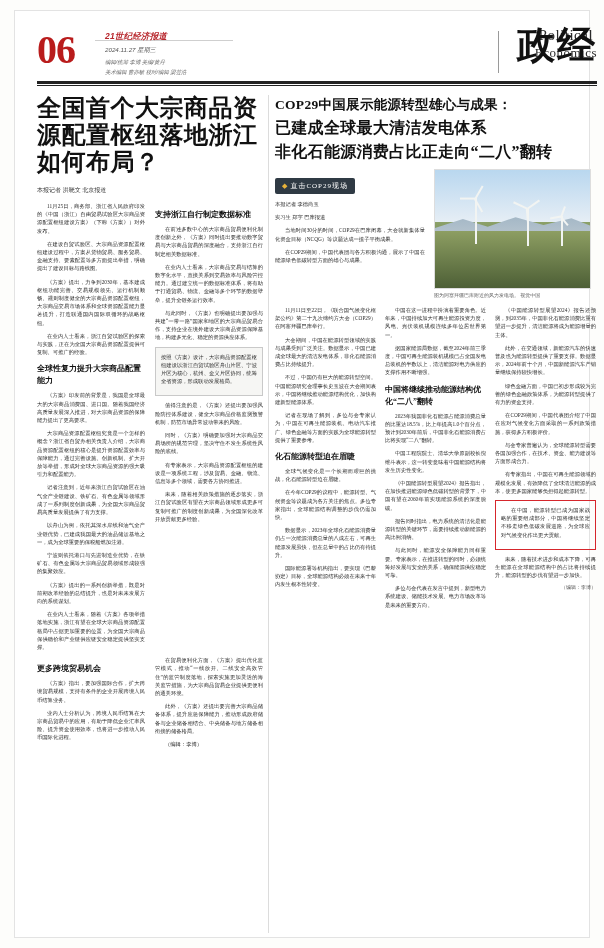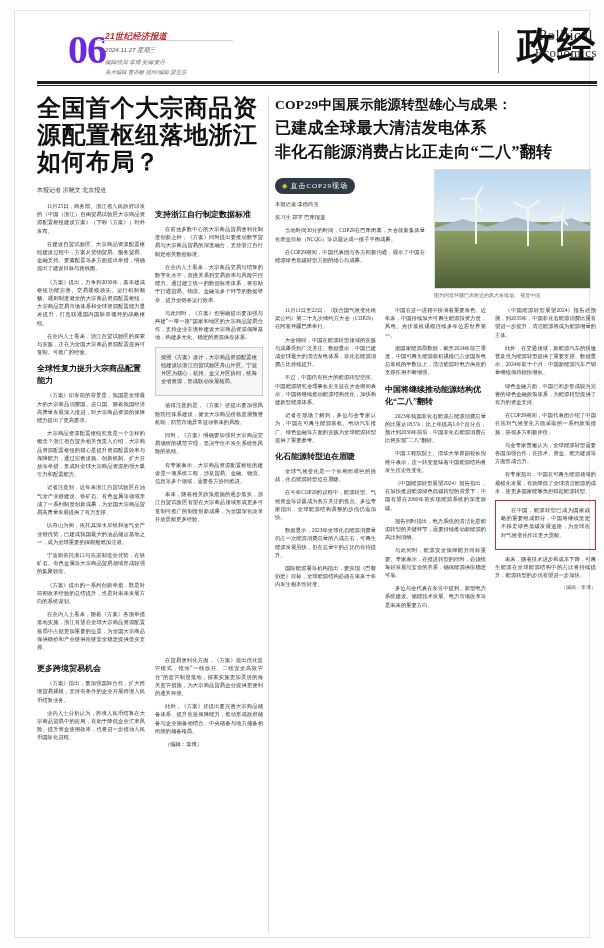--- a/index.html
+++ b/index.html
@@ -9,21 +9,21 @@
     box-sizing:border-box;
   }
   .sheet{
     position:absolute;left:14px;top:10px;width:576px;height:928px;background:#ffffff;
     border:1px solid #e3e3e3;box-sizing:border-box;
   }
   
   .masthead{position:absolute;left:22px;top:14px;width:560px;height:62px;}
   .mh-num{
     position:absolute;left:0;top:4px;font-family:"Liberation Serif",serif;
-    font-size:40px;font-weight:bold;color:#6d28d9;letter-spacing:-1px;line-height:42px;margin-left:31px;
+    font-size:40px;font-weight:bold;color:#b91c1c;letter-spacing:-1px;line-height:42px;
   }
   .mh-meta{position:absolute;left:68px;top:6px;width:140px;font-style:italic;}
   .mh-brand{font-size:8.5px;color:#b8272d;font-weight:bold;letter-spacing:.2px;}
   .mh-date{font-size:6.2px;color:#555;margin-top:3px;}
   .mh-line{font-size:5.4px;color:#666;margin-top:2.5px;line-height:8px;}
   .mh-rule{position:absolute;left:58px;top:15px;width:138px;border-top:1px solid #cfcfcf;}
   .mh-right{position:absolute;right:0;top:2px;text-align:right;}
   .mh-en{
     font-family:"Liberation Serif",serif;font-size:15px;color:#2b2b2b;line-height:17px;
     letter-spacing:.5px;text-align:center;
@@ -69,21 +69,21 @@
   .hl-r1{
     font-family:"Liberation Serif",serif;font-weight:bold;color:#111;
     font-size:13.5px;line-height:19px;letter-spacing:.3px;
   }
   .hl-r2{
     font-family:"Liberation Serif",serif;font-weight:bold;color:#111;
     font-size:16px;line-height:21px;margin-top:3px;letter-spacing:.3px;
   }
   .tagrow{display:flex;align-items:center;gap:6px;margin-top:9px;}
   .tag{
-    background:#2f3a44;color:#fff;font-size:7px;padding:3px 7px;border-radius:8px;
+    background:#2f3a44;color:#fff;font-size:7px;padding:3px 7px;border-radius:2px;
     font-family:"Liberation Serif",serif;letter-spacing:1px;
   }
   .tag .dot{color:#e8b23a;margin-right:2px;}
   .topzone{display:flex;gap:9px;margin-top:7px;}
   .topzone .tcol{width:150px;}
   .photo{
     width:155px;height:118px;position:relative;overflow:hidden;border:1px solid #ddd;
     background:linear-gradient(#cfe3f2 0%, #dfeaf3 42%, #8ea36a 42%, #6d8450 70%, #54683d 100%);
   }
   .photo .sky{position:absolute;left:0;top:0;width:100%;height:44%;

